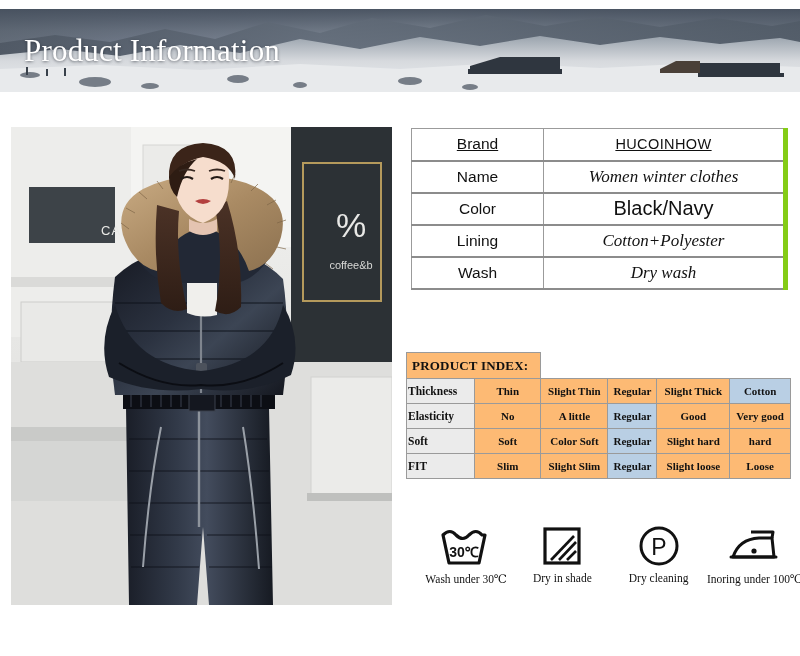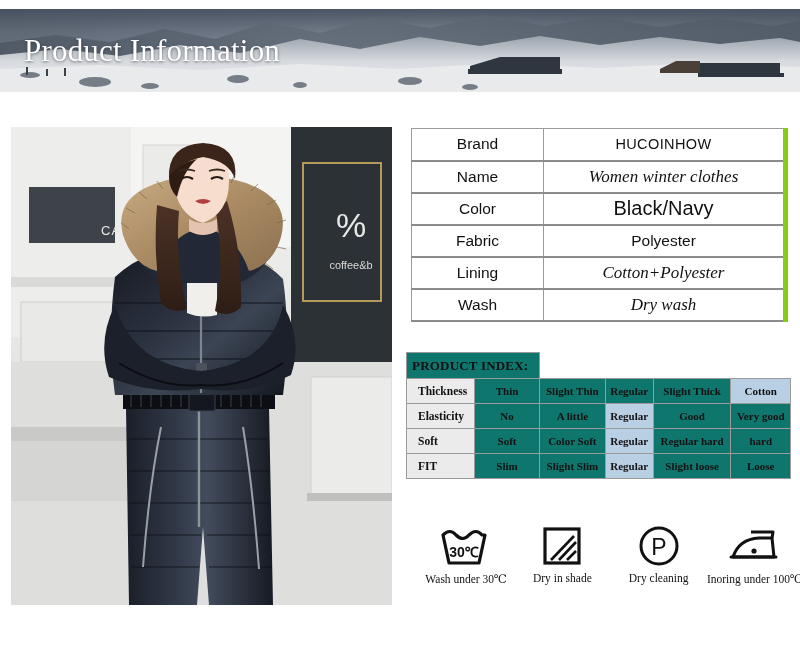--- a/index.html
+++ b/index.html
@@ -58,21 +58,21 @@
   }
   .spec-table td {
     height: 32px;
     border-top: 2px solid #8c8c8c;
     border-bottom: 2px solid #8c8c8c;
     text-align: center;
     vertical-align: middle;
     color: #111;
     padding: 0 2px;
   }
-  .spec-table tr:first-child td { border-top: 1px solid #9b9b9b; }
+  .spec-table tr:first-child td { border-top: 1px solid #9b9b9b; text-decoration: underline; }
   .spec-table .k {
     width: 132px;
     border-left: 1px solid #9b9b9b;
     border-right: 1px solid #9b9b9b;
     font-family: "Liberation Sans", sans-serif;
     font-size: 15.5px;
   }
   .spec-table .v {
     border-right: 5px solid #84cc16;
     font-size: 16px;
@@ -90,34 +90,34 @@
     font-family: "Liberation Serif","DejaVu Serif",serif;
     font-weight: bold;
     font-size: 11px;
     color: #111;
   }
   .index-table td {
     border: 1px solid #9a9a9a;
     height: 25px;
     text-align: center;
     vertical-align: middle;
-    background: #0f766e;
+    background: #fdba74;
     padding: 0 1px;
   }
   .index-table td.title-cell {
     text-align: left;
     padding-left: 5px;
     font-size: 13px;
     height: 26px;
     letter-spacing: .2px;
   }
   .index-table td.blank { border: none; background: transparent; }
   .index-table td.rowlabel {
     text-align: left;
-    padding-left: 11px;
+    padding-left: 1px;
     background: #ebebeb;
     width: 68px;
     font-size: 11.5px;
   }
   .index-table td.hl { background: #b9cfe4; }
 
   
   .care { position: absolute; left: 418px; top: 524px; width: 385px; display: flex; }
   .care-item { width: 96.25px; display: flex; flex-direction: column; align-items: center; }
   .care-glyph { height: 44px; display: flex; align-items: center; justify-content: center; }
@@ -336,24 +336,20 @@
       </tr>
       <tr>
         <td class="k">Name</td>
         <td class="v serif">Women winter clothes</td>
       </tr>
       <tr>
         <td class="k">Color</td>
         <td class="v big">Black/Navy</td>
       </tr>
       <tr>
-        <td class="k">Fabric</td>
-        <td class="v mid">Polyester</td>
-      </tr>
-      <tr>
         <td class="k">Lining</td>
         <td class="v serif">Cotton+Polyester</td>
       </tr>
       <tr>
         <td class="k">Wash</td>
         <td class="v serif">Dry wash</td>
       </tr>
     </tbody>
   </table>
 
@@ -381,21 +377,21 @@
           <td class="hl">Regular</td>
           <td>Good</td>
           <td>Very good</td>
         </tr>
 
         <tr>
           <td class="rowlabel">Soft</td>
           <td>Soft</td>
           <td>Color Soft</td>
           <td class="hl">Regular</td>
-          <td>Regular hard</td>
+          <td>Slight hard</td>
           <td>hard</td>
         </tr>
 
         <tr>
           <td class="rowlabel">FIT</td>
           <td>Slim</td>
           <td>Slight Slim</td>
           <td class="hl">Regular</td>
           <td>Slight loose</td>
           <td>Loose</td>

